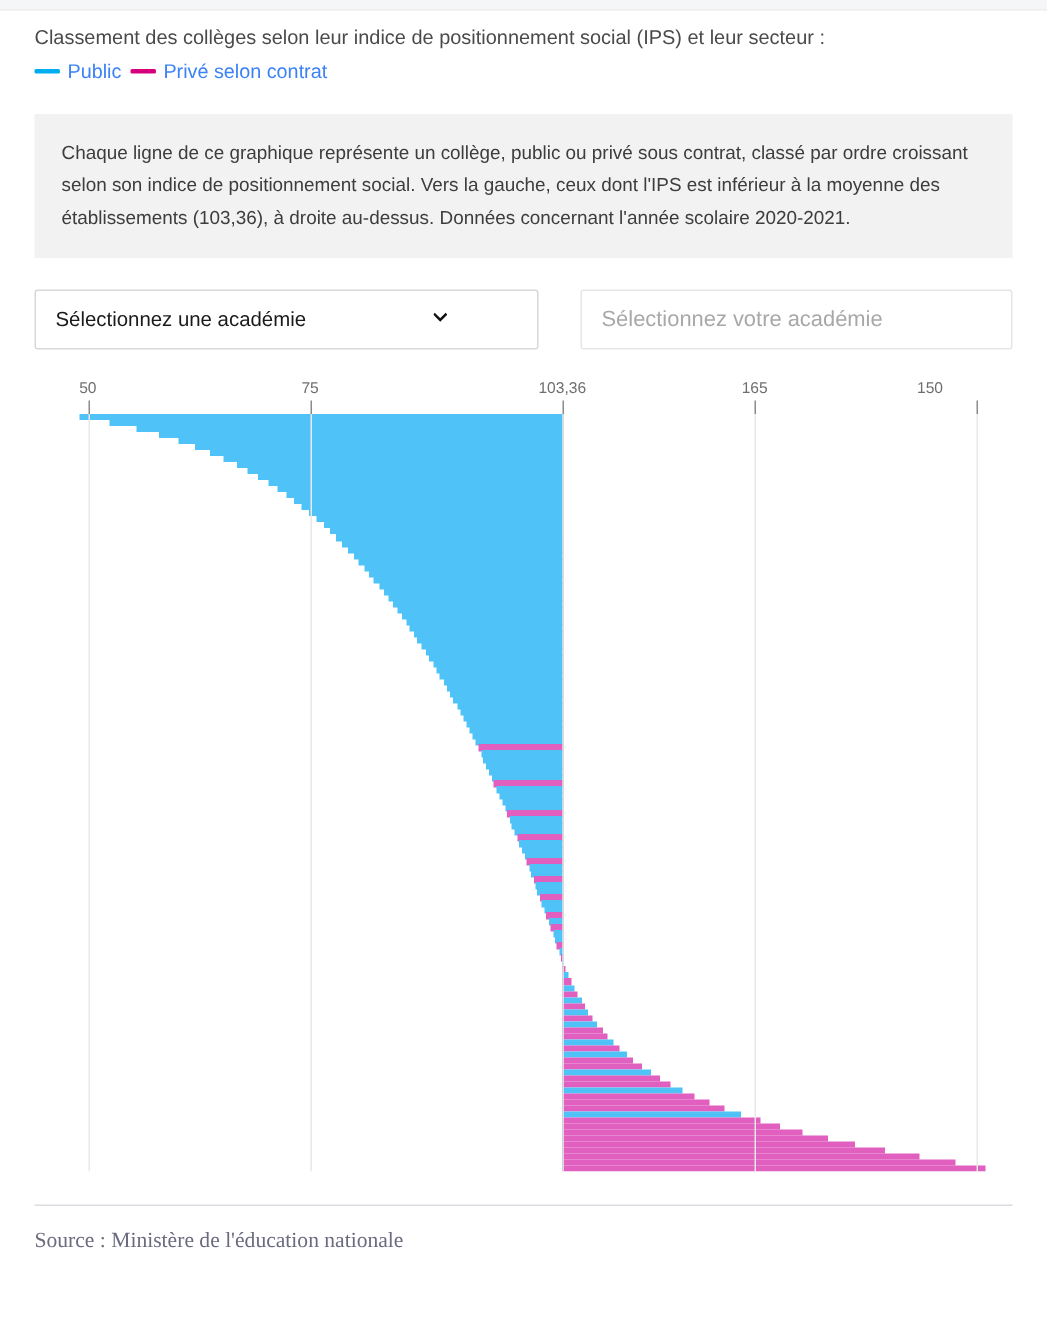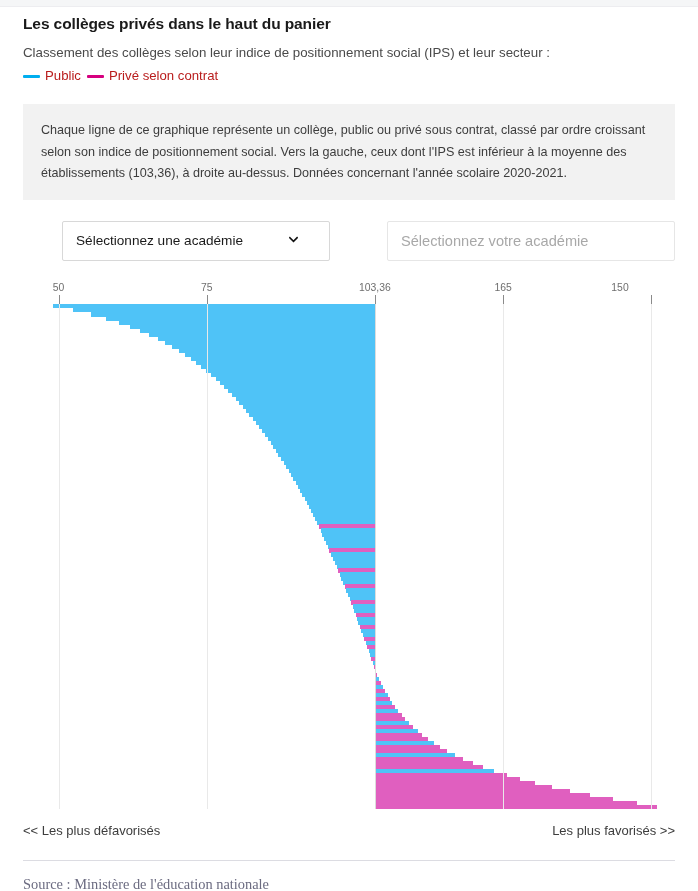--- a/index.html
+++ b/index.html
@@ -35,21 +35,21 @@
   }
   .legend{
     padding:6px 23px 0 23px;
     font-size:13.2px;
     color:#4a4a4a;
     display:flex;align-items:center;gap:6px;
     line-height:1.2;
   }
   .legend .ent{display:inline-flex;align-items:center;gap:5px;}
   .legend .swatch{display:inline-block;width:17px;height:3px;border-radius:1px;}
-  .legend .lbl{font-size:13.2px;color:#b91c1c;}
+  .legend .lbl{font-size:13.2px;color:#3b82f6;}
 
   .notebox{
     margin:20px 23px 0 23px;
     background:#f2f2f2;
     padding:16px 18px 15px 18px;
     box-sizing:border-box;
   }
   .notebox p{
     margin:0;
     font-size:12.6px;
@@ -60,32 +60,31 @@
   .controls{
     margin:21px 23px 0 23px;
     display:flex;
     align-items:flex-start;
     gap:0;
     justify-content:space-between;
   }
   .select-wrap{position:relative;width:288px;}
   select.acad-select{
     -webkit-appearance:none;appearance:none;
-    width:268px;height:40px;
+    width:336px;height:40px;
     box-sizing:border-box;
     border:1px solid #d8d8d8;
     background:#ffffff;
     border-radius:2px;
     padding:0 30px 0 13px;
     font-family:"Liberation Sans", sans-serif;
     font-size:13.6px;
     color:#1a1a1a;
     line-height:38px;
     cursor:pointer;
-    margin-left:39px;
   }
   .chev{
     position:absolute;right:13px;top:14px;
     width:9px;height:9px;pointer-events:none;
   }
   .chev svg{display:block;}
   .search-box{
     width:288px;height:40px;
     box-sizing:border-box;
     border:1px solid #e6e6e6;
@@ -142,21 +141,20 @@
     color:#6b6b80;
   }
 </style>
 </head>
 <body>
 
 <div class="top-strip"></div>
 
 <div class="wrap">
 
-  <h1 class="title">Les collèges privés dans le haut du panier</h1>
 
   <div class="subtitle">Classement des collèges selon leur indice de positionnement social (IPS) et leur secteur :</div>
 
   <div class="legend">
     <span class="ent">
       <span class="swatch" style="background:#00AEEF"></span>
       <span class="lbl">Public</span>
     </span>
     <span class="ent">
       <span class="swatch" style="background:#D6007F"></span>
@@ -325,22 +323,18 @@
           <div class="bar" title="Privé sous contrat — IPS 151" style="top: 500.992px; height: 4.60794px; left: 351.843px; width: 282.375px; background: rgb(224, 95, 191);"></div>
         </div>
     <div class="gridline" style="left: 35.5636px;"></div>
         <div class="gridline" style="left: 183.745px;"></div>
         <div class="gridline center" style="left: 351.843px;"></div>
         <div class="gridline" style="left: 480.109px;"></div>
         <div class="gridline" style="left: 628.291px;"></div>
       </div>
   </div>
 
-  <div class="foot-labels">
-    <span>&lt;&lt; Les plus défavorisés</span>
-    <span>Les plus favorisés &gt;&gt;</span>
-  </div>
 
   <div class="divider"></div>
 
   <div class="source">Source : Ministère de l'éducation nationale</div>
 
 </div>
 
 </body></html>

